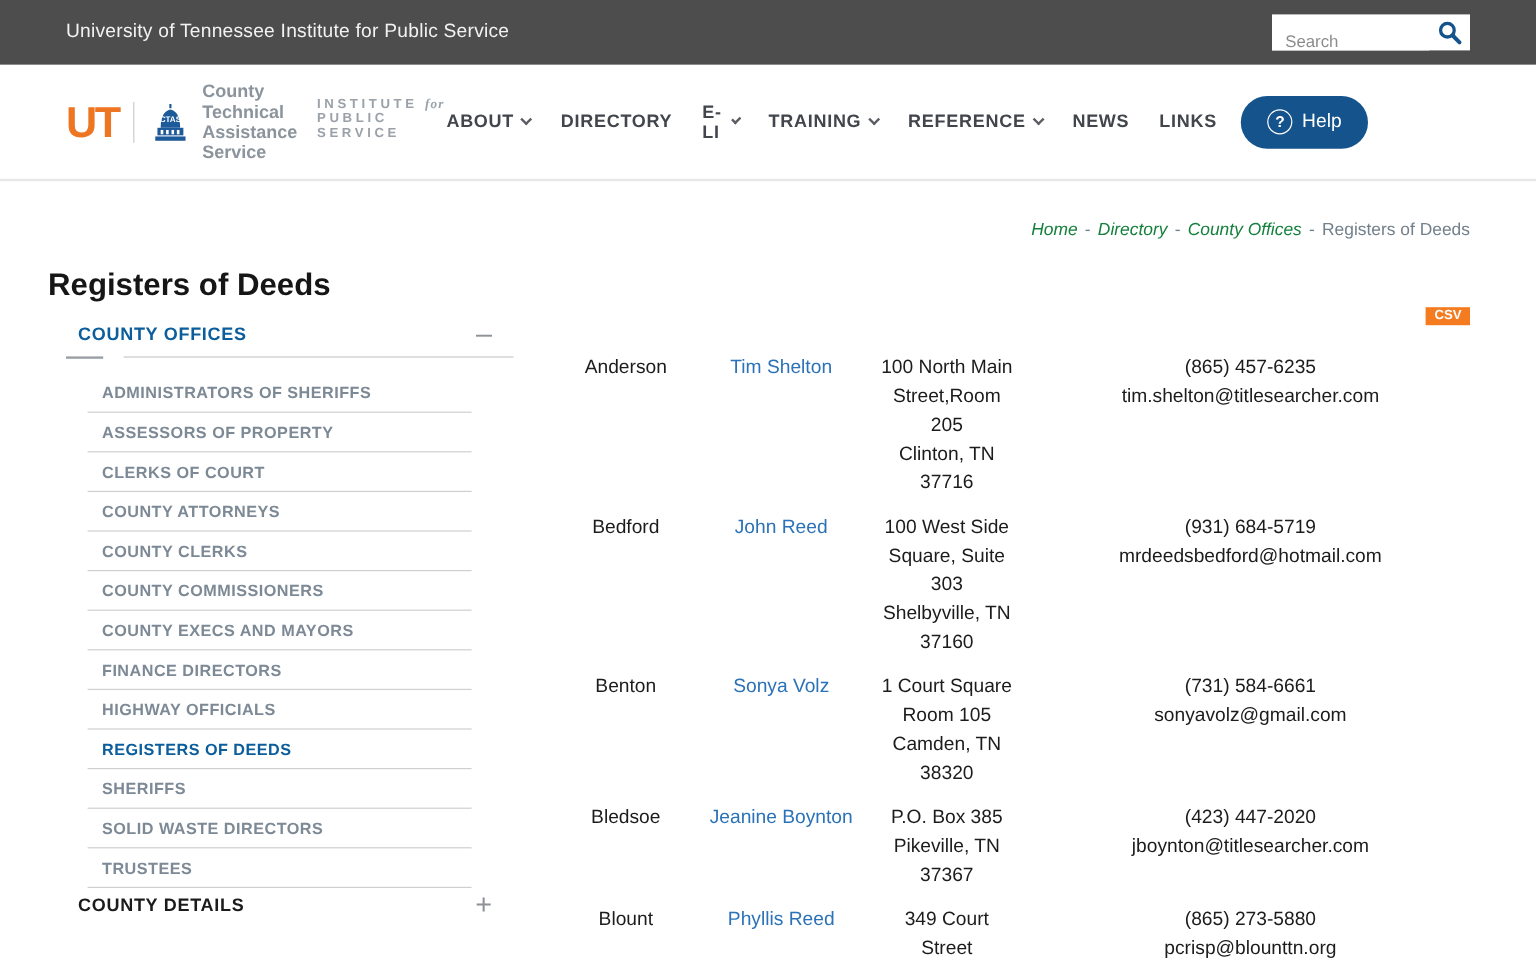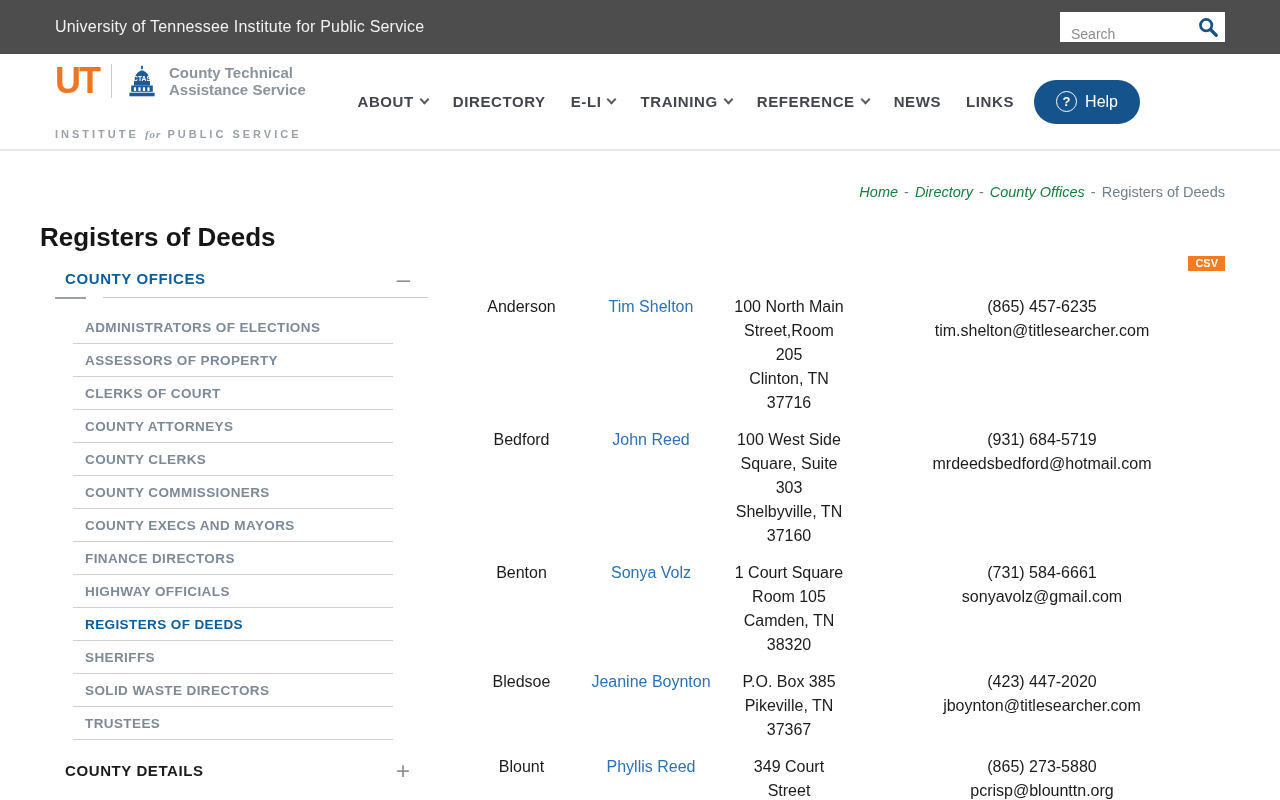--- a/index.html
+++ b/index.html
@@ -15,21 +15,21 @@
                margin-right:55px; }
   .searchbox input { border:none; outline:none; flex:1; min-width:0; padding:0 0 0 11px;
                      font-size:14px; color:#444; font-family:inherit; }
   .searchbox input::placeholder { color:#8c8c8c; }
   .search-btn { width:34px; height:30px; border:none; background:transparent; cursor:pointer;
                 display:flex; align-items:center; justify-content:center; }
 
   
   .header { position:absolute; top:54px; left:0; width:1280px; height:97px; background:#ffffff;
             border-bottom:2px solid #e7e7e7; display:flex; align-items:center; justify-content:space-between; }
-  .brand { margin-left:55px; display:flex; flex-direction:column;gap:16px; }
+  .brand { margin-left:55px; display:flex; flex-direction:row;gap:16px; }
   .brand-top { display:flex; align-items:center; }
   .ut-mark { color:#ee7623; font-size:36px; font-weight:800; letter-spacing:-2px; line-height:1; }
   .brand-divider { width:1px; height:34px; background:#c7ccd1; margin:0 12px; }
   .brand-text { color:#8b949c; font-size:15px; font-weight:700; line-height:17px; margin-left:9px; }
   .tagline { margin-top:13px; color:#9aa1a8; font-size:11px; font-weight:600; letter-spacing:3px; }
   .tagline em { font-family:"Liberation Serif", serif; font-style:italic; text-transform:lowercase;
                 letter-spacing:1px; }
   .nav { display:flex; align-items:center; gap:25px; margin-right:140px; }
   .nav-item { display:flex; align-items:center; text-decoration:none; color:#42464c;
               font-size:15px; font-weight:600; letter-spacing:.6px; cursor:pointer; }
@@ -56,21 +56,21 @@
   .sb-toggle { color:#8f9296; font-size:24px; font-weight:400; line-height:14px; cursor:pointer;
                margin-right:18px; background:none; border:none; font-family:inherit; }
   .sb-underline { position:relative; height:2px; }
   .sb-underline .seg-a { position:absolute; left:0; top:0; width:31px; border-top:2px solid #9aa0a5; }
   .sb-underline .seg-b { position:absolute; left:48px; right:0; top:0; border-top:1px solid #c9c9c9; }
   .sb-items { margin:12px 0 0 18px; }
   .sb-item { display:block; width:320px; padding:9px 0 8px 12px; border-bottom:1px solid #cfcfcf;
              color:#7d8a96; font-size:13.5px; font-weight:700; letter-spacing:.4px;
              text-decoration:none; cursor:pointer; }
   .sb-item.active { color:#0b5d9c; }
-  .sb-foot { display:flex; align-items:center; justify-content:space-between; margin-top:22px;
+  .sb-foot { display:flex; align-items:center; justify-content:space-between; margin-top:6px;
              padding-left:10px; }
   .sb-foot-label { color:#1b1b1b; font-size:15px; font-weight:700; letter-spacing:.6px; }
 
   
   .csv-btn { position:absolute; top:256px; right:55px; background:#f47b1f; color:#ffffff;
              border:none; font-size:11px; font-weight:700; padding:1px 7px 2px;
              font-family:inherit; cursor:pointer; }
   .rows { position:absolute; top:295px; left:460px; width:765px; }
   .row { display:flex; align-items:flex-start; margin-bottom:13px; font-size:16px; line-height:24px;text-align:center; }
   .cell-county { width:123px; color:#1c1c1c; }
@@ -171,21 +171,21 @@
   <aside class="sidebar">
     <div class="sb-head">
       <span class="sb-head-label">COUNTY OFFICES</span>
       <button class="sb-toggle">–</button>
     </div>
     <div class="sb-underline">
       <span class="seg-a"></span>
         <span class="seg-b"></span>
     </div>
     <div class="sb-items" id="sb-items">
-        <a class="sb-item">ADMINISTRATORS OF ELECTIONS</a>
+        <a class="sb-item">ADMINISTRATORS OF SHERIFFS</a>
         <a class="sb-item">ASSESSORS OF PROPERTY</a>
         <a class="sb-item">CLERKS OF COURT</a>
         <a class="sb-item">COUNTY ATTORNEYS</a>
         <a class="sb-item">COUNTY CLERKS</a>
         <a class="sb-item">COUNTY COMMISSIONERS</a>
         <a class="sb-item">COUNTY EXECS AND MAYORS</a>
         <a class="sb-item">FINANCE DIRECTORS</a>
         <a class="sb-item">HIGHWAY OFFICIALS</a>
         <a class="sb-item active">REGISTERS OF DEEDS</a>
         <a class="sb-item">SHERIFFS</a>

